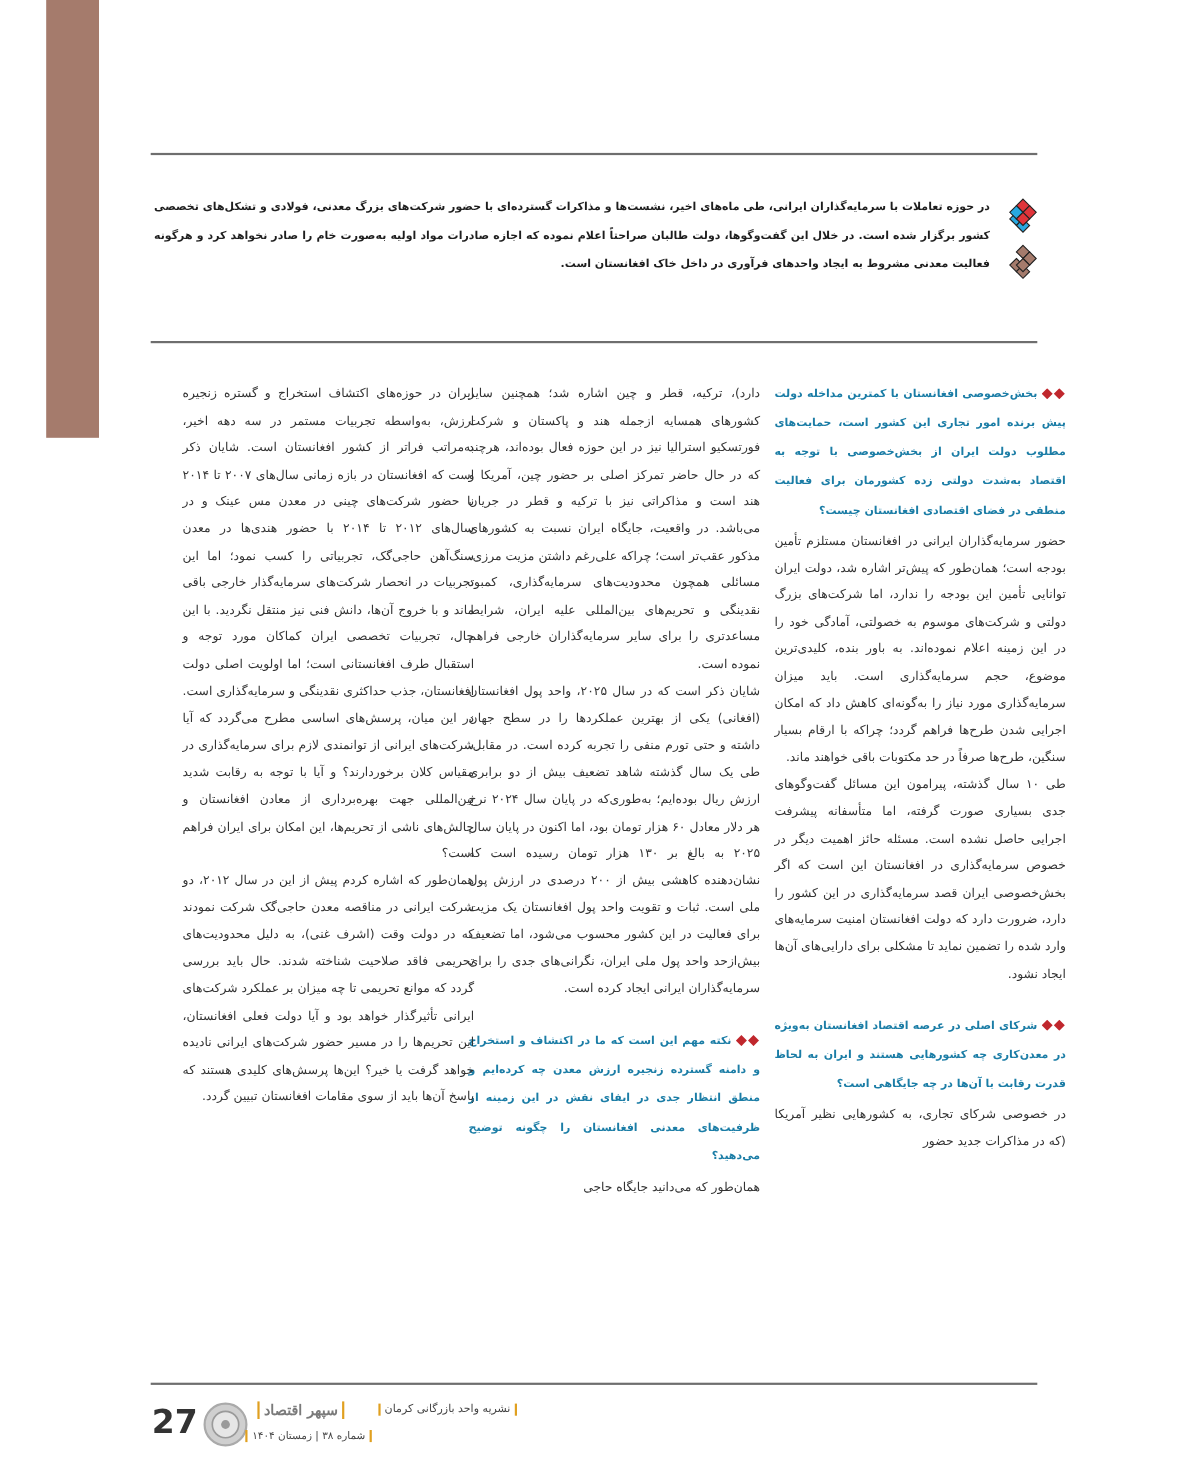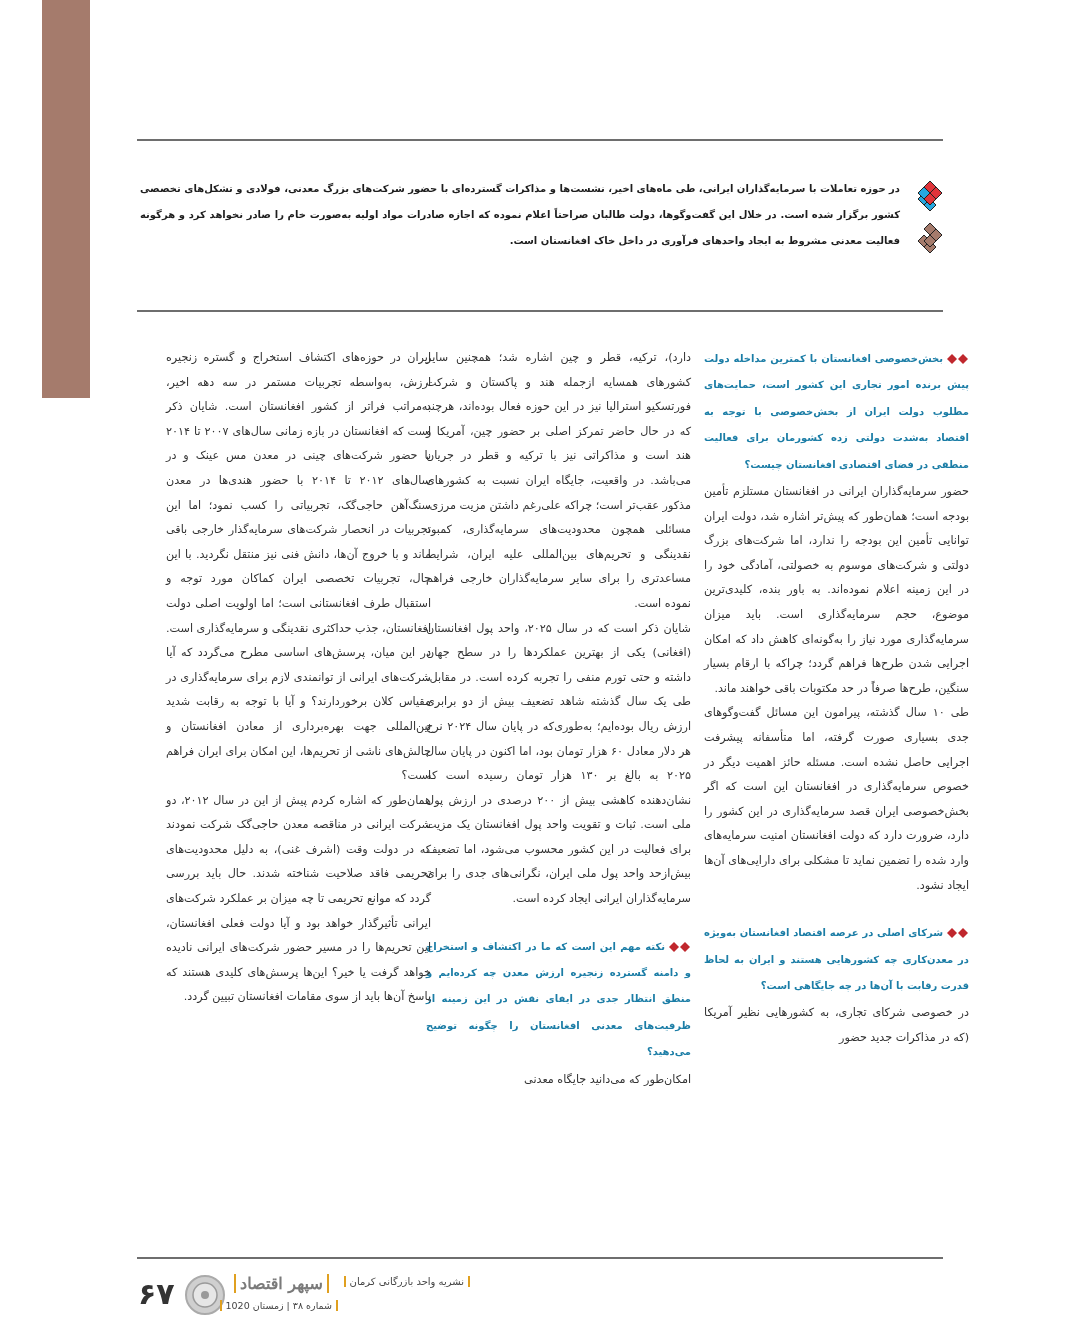--- a/index.html
+++ b/index.html
@@ -41,21 +41,21 @@
     .spacer { height: 22px; }
 
     .footer { position: absolute; top: 1272px; left: 136px; height: 50px; width: 330px; }
     .page-num {
       position: absolute; left: 2px; top: 4px; font-size: 30px; font-weight: bold;
       color: #333; font-family: "DejaVu Sans", sans-serif; direction: rtl;
     }
     .seal { position: absolute; left: 48px; top: 2px; width: 42px; height: 42px; }
     .mag-block { position: absolute; left: 94px; top: 2px; width: 240px; height: 44px; direction: rtl; }
     .mag-logo {
-      position: absolute; left: 4px; top: 0px; font-size: 16px; font-weight: bold;
+      position: absolute; left: 4px; top: 0px; font-size: 13px; font-weight: bold;
       color: #7a7a7a; font-family: "DejaVu Serif", serif; letter-spacing: 1px;
       border-left: 2px solid #e0a020; border-right: 2px solid #e0a020; padding: 0 4px;
     }
     .mag-publisher {
       position: absolute; right: 0; top: 2px; font-size: 10px; color: #444;
       border-right: 2px solid #e0a020; border-left: 2px solid #e0a020; padding: 0 4px;
     }
     .mag-issue {
       position: absolute; right: 132px; top: 26px; font-size: 9.5px; color: #444;
       border-right: 2px solid #e0a020; border-left: 2px solid #e0a020; padding: 0 4px; white-space: nowrap;
@@ -109,35 +109,35 @@
 <div class="col middle">
   <p>دارد)، ترکیه، قطر و چین اشاره شد؛ همچنین سایر کشورهای همسایه ازجمله هند و پاکستان و شرکت فورتسکیو استرالیا نیز در این حوزه فعال بوده‌اند، هرچند که در حال حاضر تمرکز اصلی بر حضور چین، آمریکا و هند است و مذاکراتی نیز با ترکیه و قطر در جریان می‌باشد. در واقعیت، جایگاه ایران نسبت به کشورهای مذکور عقب‌تر است؛ چراکه علی‌رغم داشتن مزیت مرزی، مسائلی همچون محدودیت‌های سرمایه‌گذاری، کمبود نقدینگی و تحریم‌های بین‌المللی علیه ایران، شرایط مساعدتری را برای سایر سرمایه‌گذاران خارجی فراهم نموده است.</p>
   <p>شایان ذکر است که در سال ۲۰۲۵، واحد پول افغانستان (افغانی) یکی از بهترین عملکردها را در سطح جهان داشته و حتی تورم منفی را تجربه کرده است. در مقابل، طی یک سال گذشته شاهد تضعیف بیش از دو برابری ارزش ریال بوده‌ایم؛ به‌طوری‌که در پایان سال ۲۰۲۴ نرخ هر دلار معادل ۶۰ هزار تومان بود، اما اکنون در پایان سال ۲۰۲۵ به بالغ بر ۱۳۰ هزار تومان رسیده است که نشان‌دهنده کاهشی بیش از ۲۰۰ درصدی در ارزش پول ملی است. ثبات و تقویت واحد پول افغانستان یک مزیت برای فعالیت در این کشور محسوب می‌شود، اما تضعیف بیش‌ازحد واحد پول ملی ایران، نگرانی‌های جدی را برای سرمایه‌گذاران ایرانی ایجاد کرده است.</p>
   <div class="spacer"></div>
   <p class="q">
     <svg class="bullet" width="22" height="10" viewBox="0 0 22 10">
       <polygon points="5,0 10,5 5,10 0,5" fill="#c0272d"></polygon>
         <polygon points="16,0 21,5 16,10 11,5" fill="#c0272d"></polygon>
     </svg><span>نکته مهم این است که ما در اکتشاف و استخراج و دامنه گسترده زنجیره ارزش معدن چه کرده‌ایم و منطق انتظار جدی در ایفای نقش در این زمینه از ظرفیت‌های معدنی افغانستان را چگونه توضیح می‌دهید؟</span>
   </p>
-  <p>امکان‌طور که می‌دانید جایگاه معدنی</p>
+  <p>همان‌طور که می‌دانید جایگاه حاجی</p>
 </div>
 
 <div class="col left">
   <p>ایران در حوزه‌های اکتشاف استخراج و گستره زنجیره ارزش، به‌واسطه تجربیات مستمر در سه دهه اخیر، به‌مراتب فراتر از کشور افغانستان است. شایان ذکر است که افغانستان در بازه زمانی سال‌های ۲۰۰۷ تا ۲۰۱۴ با حضور شرکت‌های چینی در معدن مس عینک و در سال‌های ۲۰۱۲ تا ۲۰۱۴ با حضور هندی‌ها در معدن سنگ‌آهن حاجی‌گک، تجربیاتی را کسب نمود؛ اما این تجربیات در انحصار شرکت‌های سرمایه‌گذار خارجی باقی ماند و با خروج آن‌ها، دانش فنی نیز منتقل نگردید. با این حال، تجربیات تخصصی ایران کماکان مورد توجه و استقبال طرف افغانستانی است؛ اما اولویت اصلی دولت افغانستان، جذب حداکثری نقدینگی و سرمایه‌گذاری است. در این میان، پرسش‌های اساسی مطرح می‌گردد که آیا شرکت‌های ایرانی از توانمندی لازم برای سرمایه‌گذاری در مقیاس کلان برخوردارند؟ و آیا با توجه به رقابت شدید بین‌المللی جهت بهره‌برداری از معادن افغانستان و چالش‌های ناشی از تحریم‌ها، این امکان برای ایران فراهم است؟</p>
   <p>همان‌طور که اشاره کردم پیش از این در سال ۲۰۱۲، دو شرکت ایرانی در مناقصه معدن حاجی‌گک شرکت نمودند که در دولت وقت (اشرف غنی)، به دلیل محدودیت‌های تحریمی فاقد صلاحیت شناخته شدند. حال باید بررسی گردد که موانع تحریمی تا چه میزان بر عملکرد شرکت‌های ایرانی تأثیرگذار خواهد بود و آیا دولت فعلی افغانستان، این تحریم‌ها را در مسیر حضور شرکت‌های ایرانی نادیده خواهد گرفت یا خیر؟ این‌ها پرسش‌های کلیدی هستند که پاسخ آن‌ها باید از سوی مقامات افغانستان تبیین گردد.</p>
 </div>
 
 <div class="rule bottom"></div>
 
 <div class="footer">
-  <div class="page-num">۶۷</div>
+  <div class="page-num">27</div>
   <svg class="seal" viewBox="0 0 42 42">
     <circle cx="21" cy="21" r="19" fill="#cfcfcf" stroke="#aaa" stroke-width="2"></circle>
     <circle cx="21" cy="21" r="12" fill="#e6e6e6" stroke="#9a9a9a" stroke-width="1.5"></circle>
     <circle cx="21" cy="21" r="4" fill="#9a9a9a"></circle>
   </svg>
   <div class="mag-block">
     <span class="mag-logo">سپهر اقتصاد</span>
     <span class="mag-publisher">نشریه واحد بازرگانی کرمان</span>
-    <span class="mag-issue">شماره ۳۸ | زمستان 1020</span>
+    <span class="mag-issue">شماره ۳۸ | زمستان ۱۴۰۴</span>
   </div>
 </div>
 
 </body></html>

